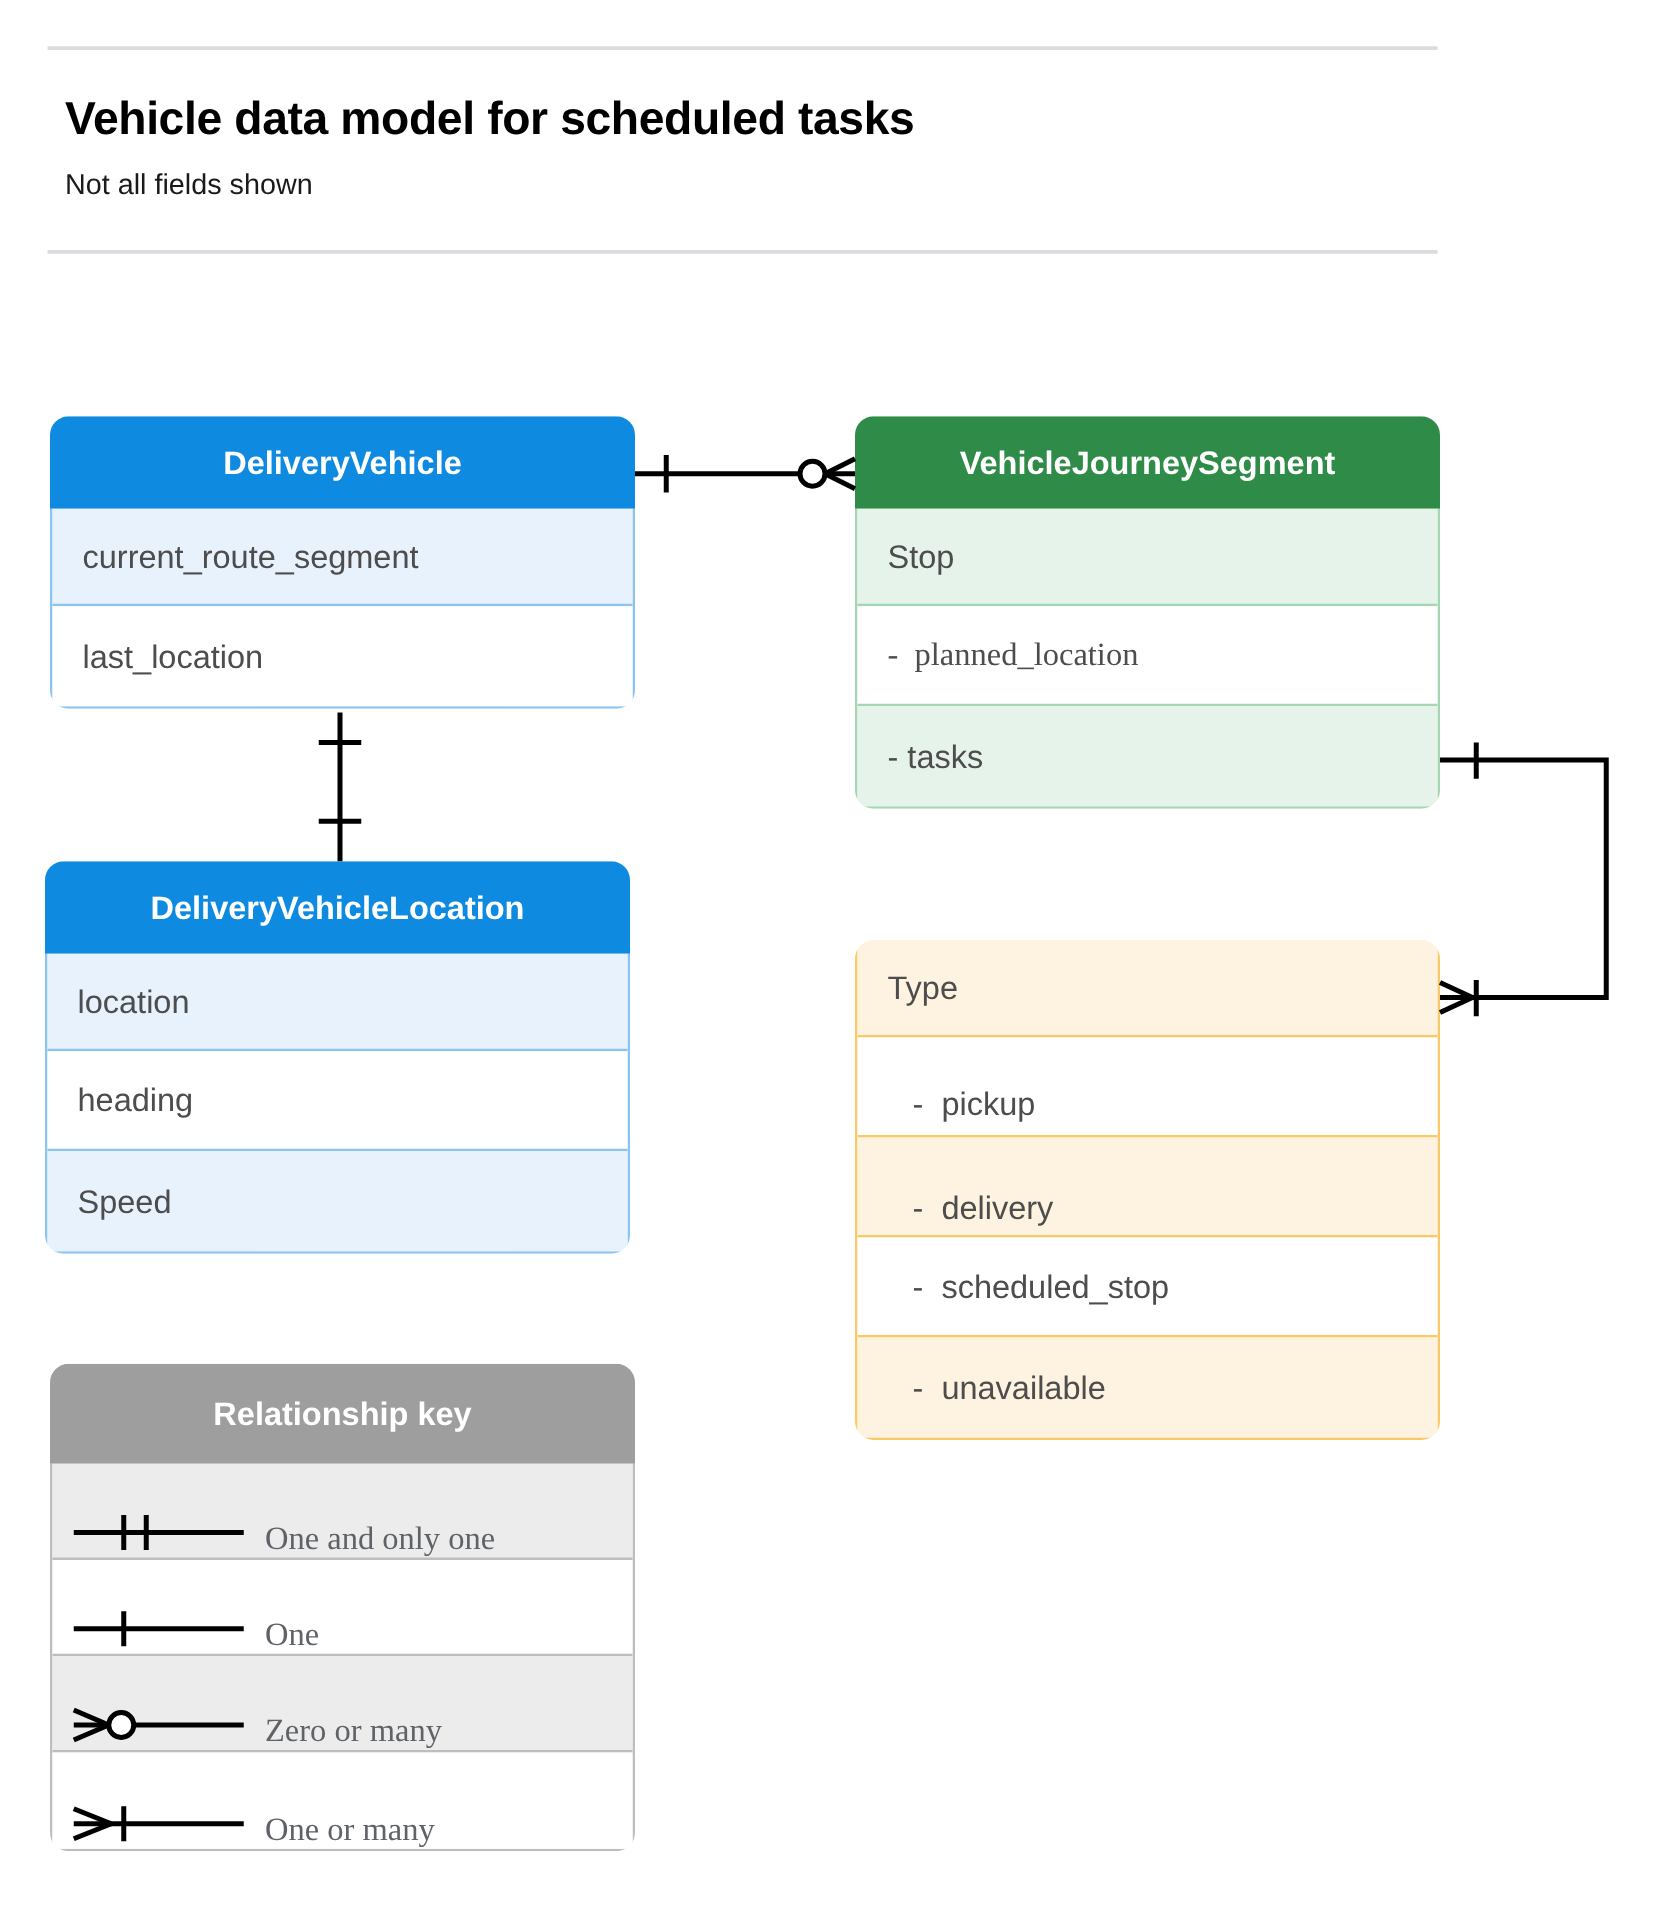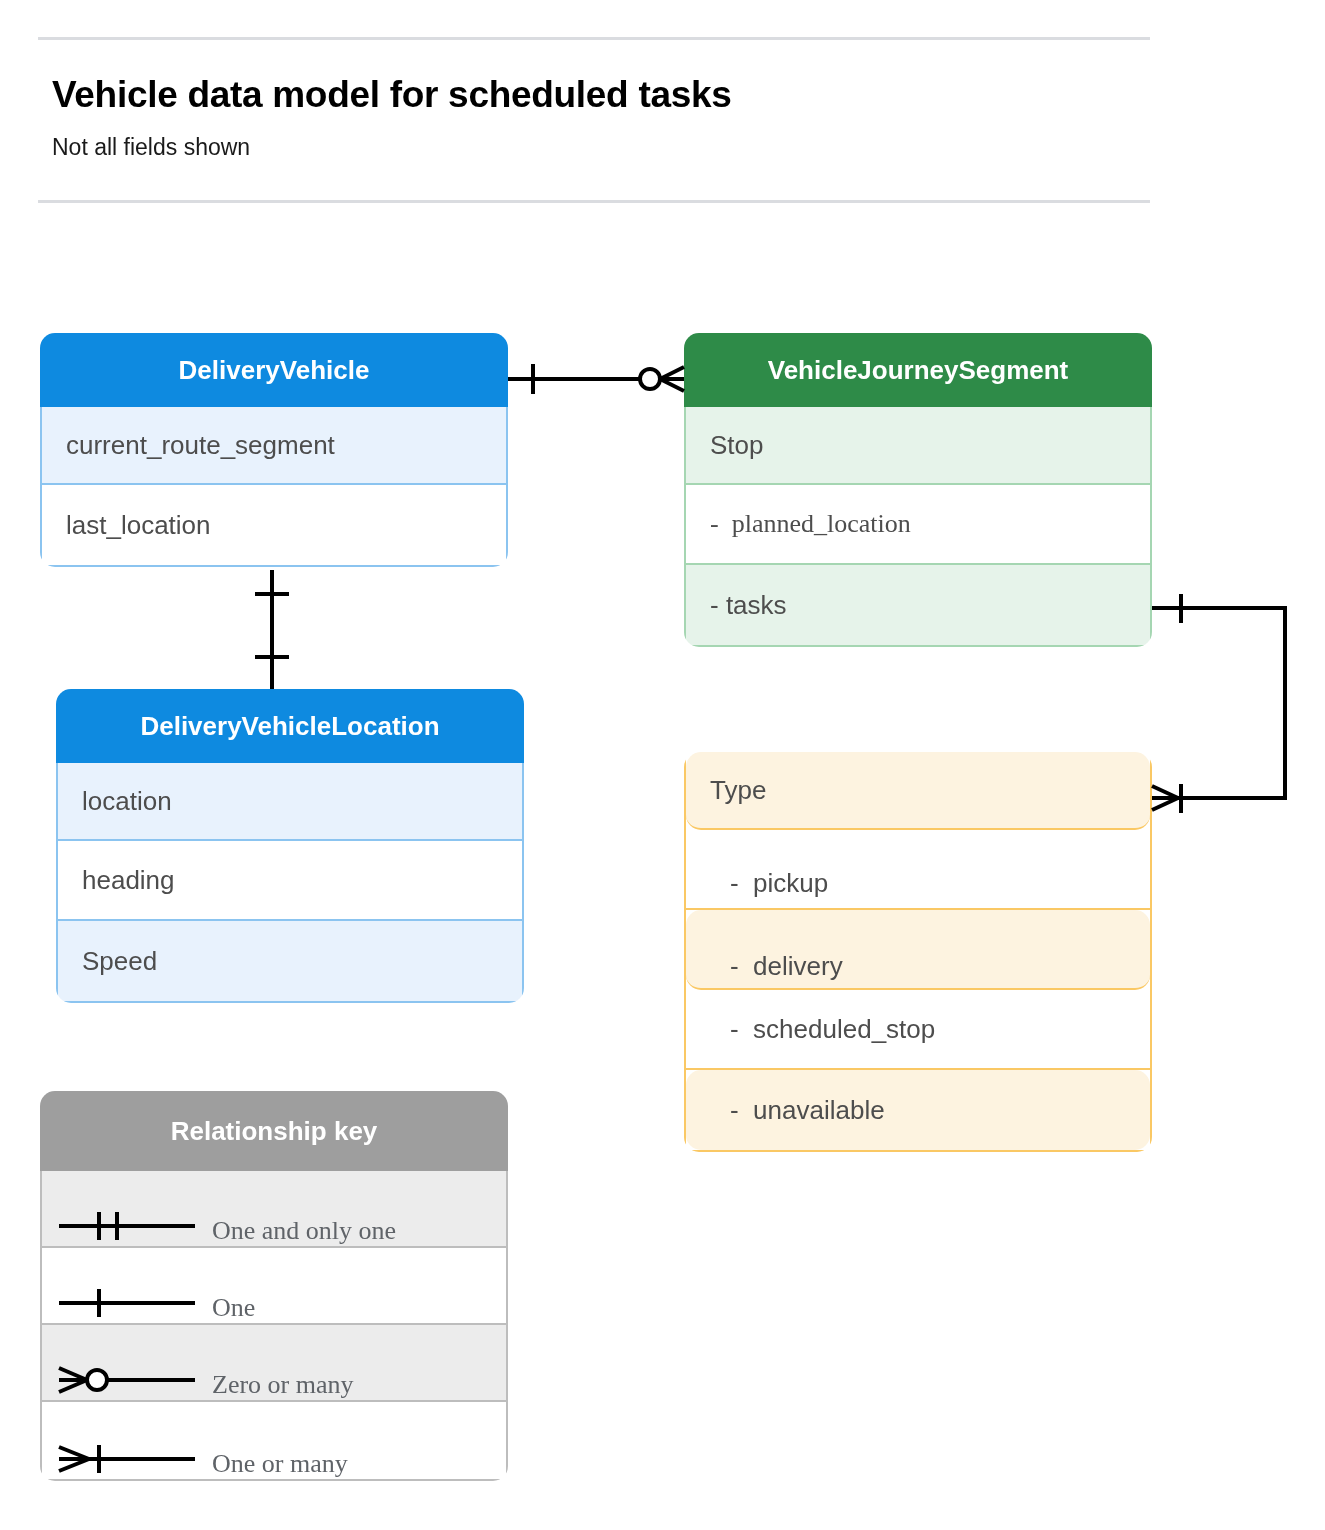--- a/index.html
+++ b/index.html
@@ -88,21 +88,21 @@
   .e-green .entity-rows { border: 2px solid #a5d6b2; border-top: none; }
   .e-green .entity-row { border-bottom: 2px solid #a5d6b2; background: #ffffff; }
   .e-green .entity-row:last-child { border-bottom: none; }
   .e-green .entity-row.alt { background: #e6f3ea; }
 
   
   .e-orange .entity-header { background: #f7931e; }
   .e-orange .entity-rows { border: 2px solid #fac864; border-top: none; }
   .e-orange .entity-row { border-bottom: 2px solid #fac864; background: #ffffff; }
   .e-orange .entity-row:last-child { border-bottom: none; }
-  .e-orange .entity-row.alt { background: #fdf3e0; border-radius: 15px; }
+  .e-orange .entity-row.alt { background: #fdf3e0; }
 
   
   .legend {
     position: absolute;
     left: 40px;
     top: 1091px;
     width: 468px;
     border-radius: 15px;
     overflow: hidden;
     box-sizing: border-box;
@@ -184,21 +184,21 @@
     </div>
     <div class="entity-row" style="height:80px;font-family:Liberation Serif, serif;">
       <span style="white-space:pre;">-  planned_location</span>
     </div>
     <div class="entity-row alt" style="height:80px;">
       <span style="white-space:pre;">- tasks</span>
     </div>
   </div>
 </div>
 
-<div class="entity e-blue" style="left:56px; top:689px; width:468px;">
+<div class="entity e-blue" style="left:36px; top:689px; width:468px;">
   <div class="entity-header" style="height:74px;">DeliveryVehicleLocation</div>
   <div class="entity-rows">
     <div class="entity-row alt" style="height:78px;">
       <span>location</span>
     </div>
     <div class="entity-row" style="height:80px;">
       <span>heading</span>
     </div>
     <div class="entity-row alt" style="height:80px;">
       <span>Speed</span>

